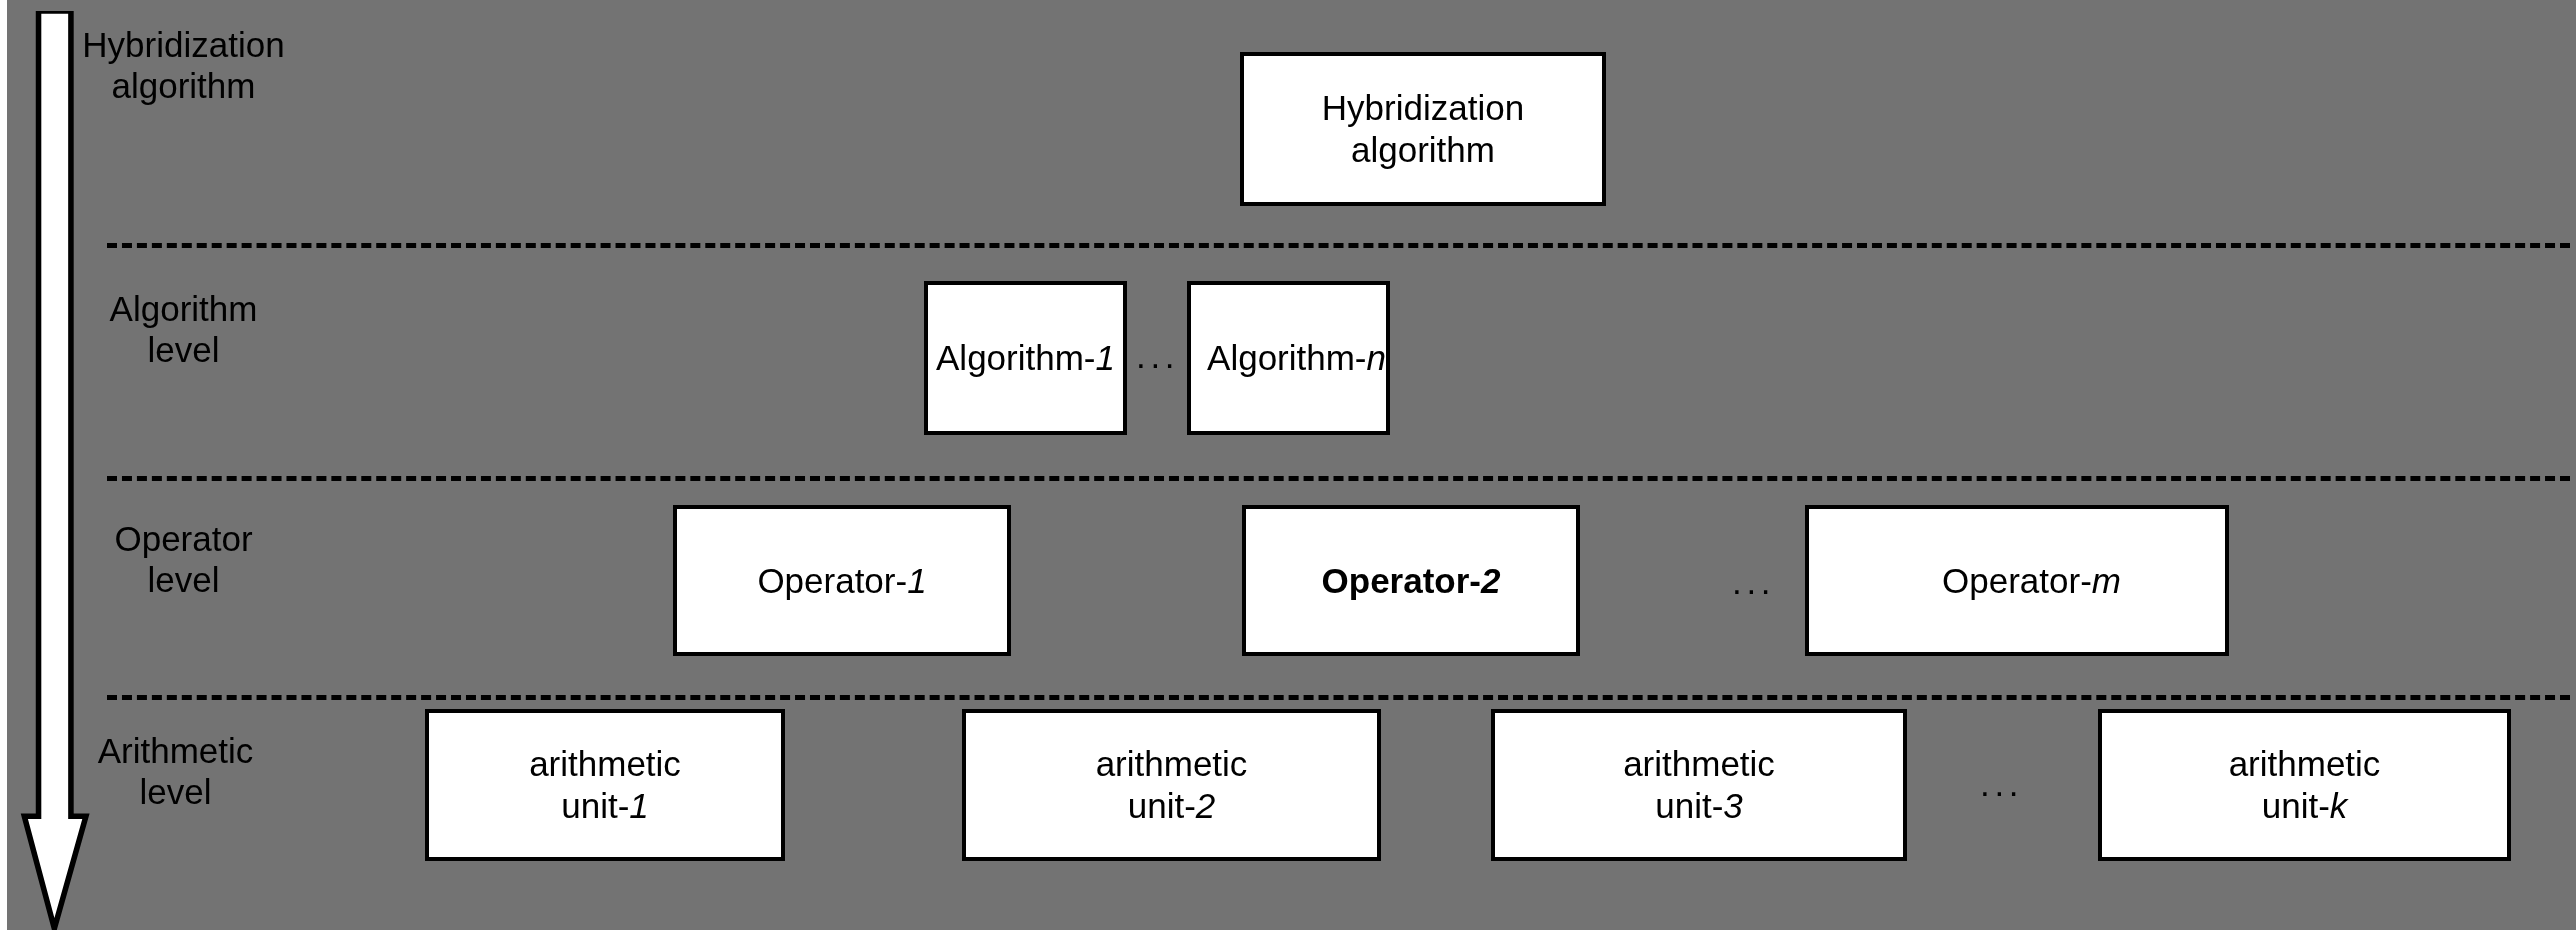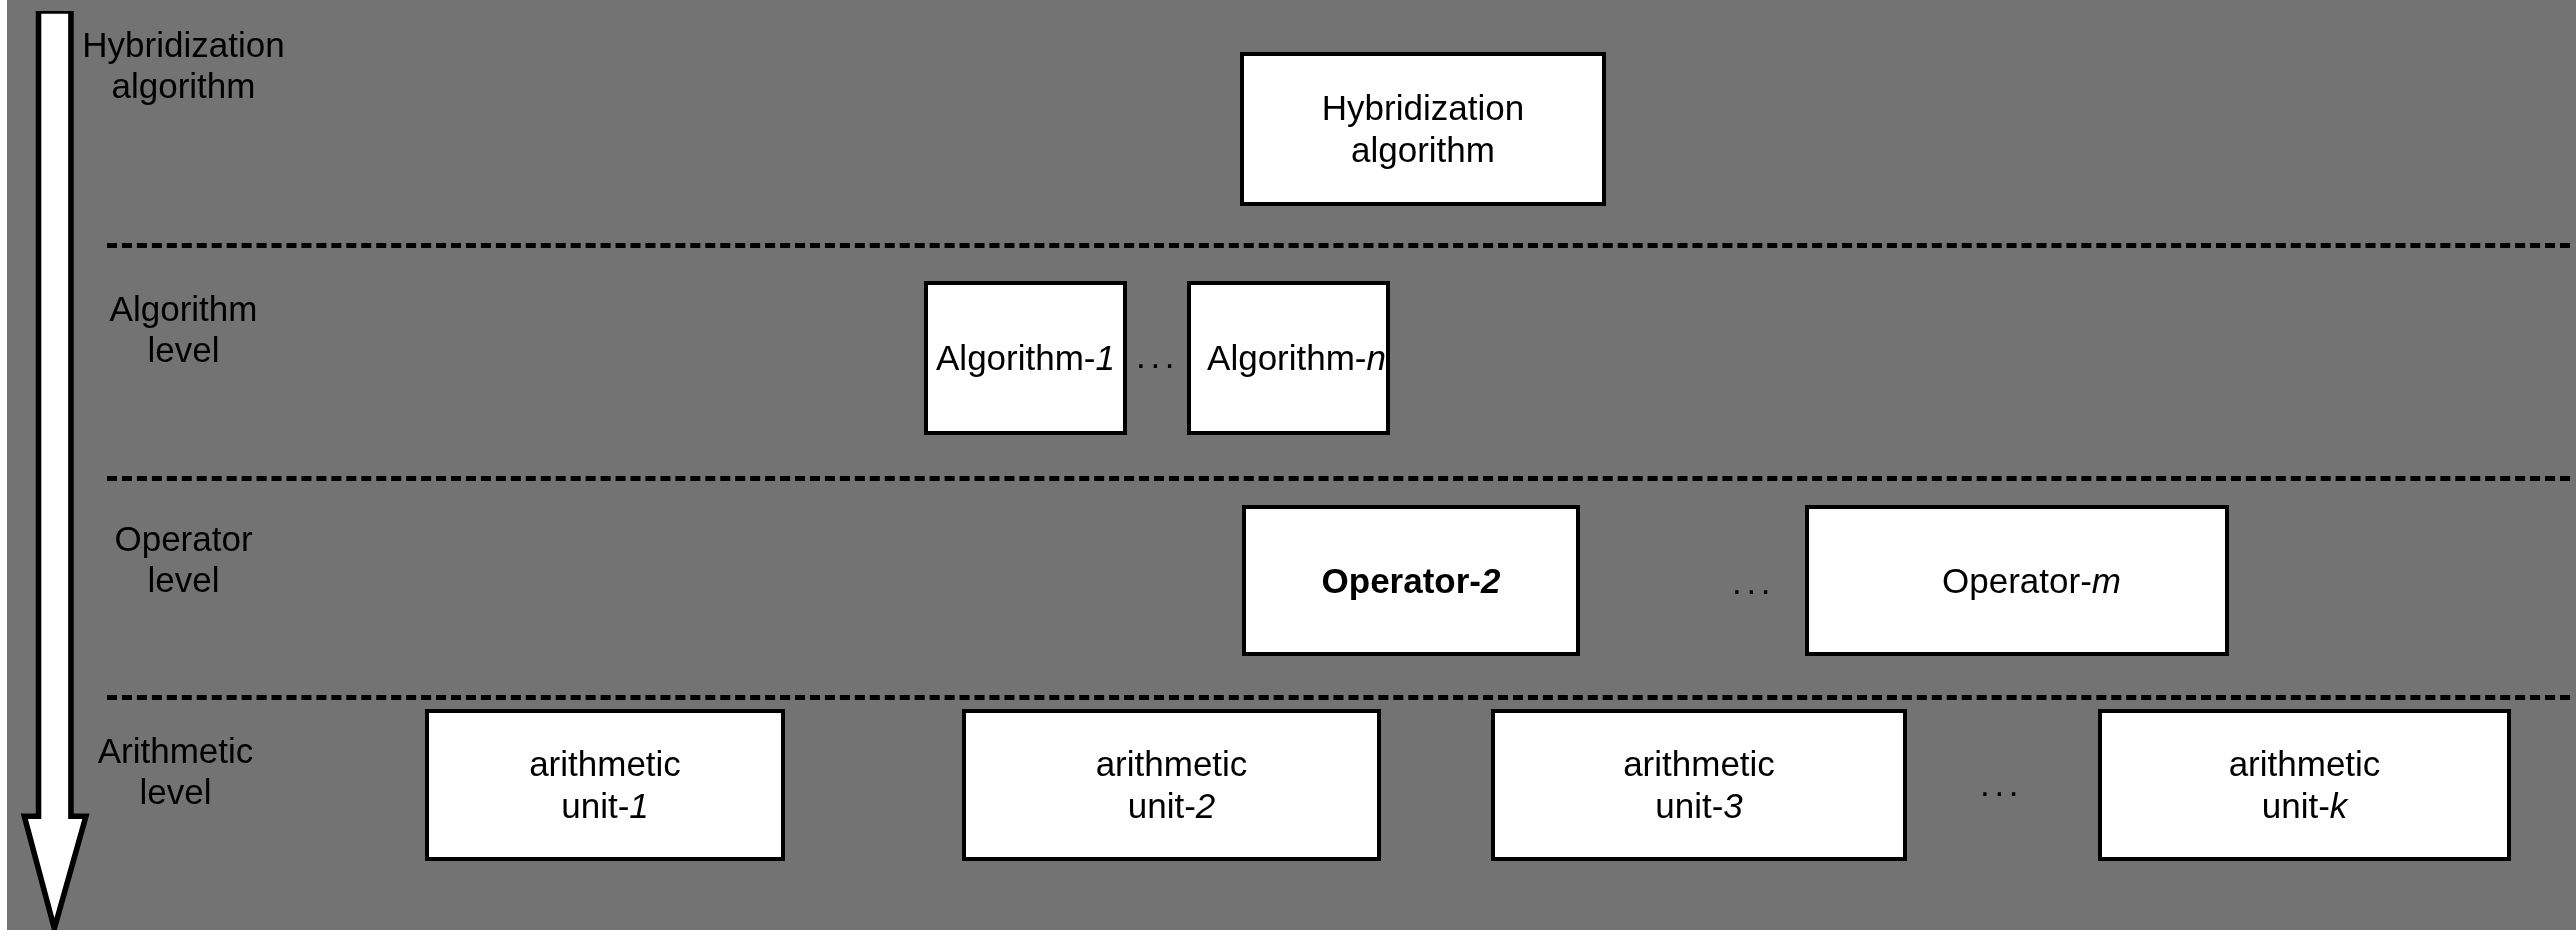--- a/index.html
+++ b/index.html
@@ -128,20 +128,23 @@
   </div>
 
   <div class="node-box" id="box-algorithm-1">
     <span class="label">Algorithm-<i>1</i></span>
   </div>
   <div class="ellipsis" id="ellipsis-algorithm">...</div>
   <div class="node-box" id="box-algorithm-n">
     <span class="label">Algorithm-<i>n</i></span>
   </div>
 
+  <div class="node-box" id="box-operator-1">
+    <span class="label">Operator-<i>1</i></span>
+  </div>
   <div class="node-box" id="box-operator-2">
     <span class="label">Operator-<i>2</i></span>
   </div>
   <div class="ellipsis" id="ellipsis-operator">...</div>
   <div class="node-box" id="box-operator-m">
     <span class="label">Operator-<i>m</i></span>
   </div>
 
   <div class="node-box" id="box-arith-1">
     <span class="label">arithmetic

